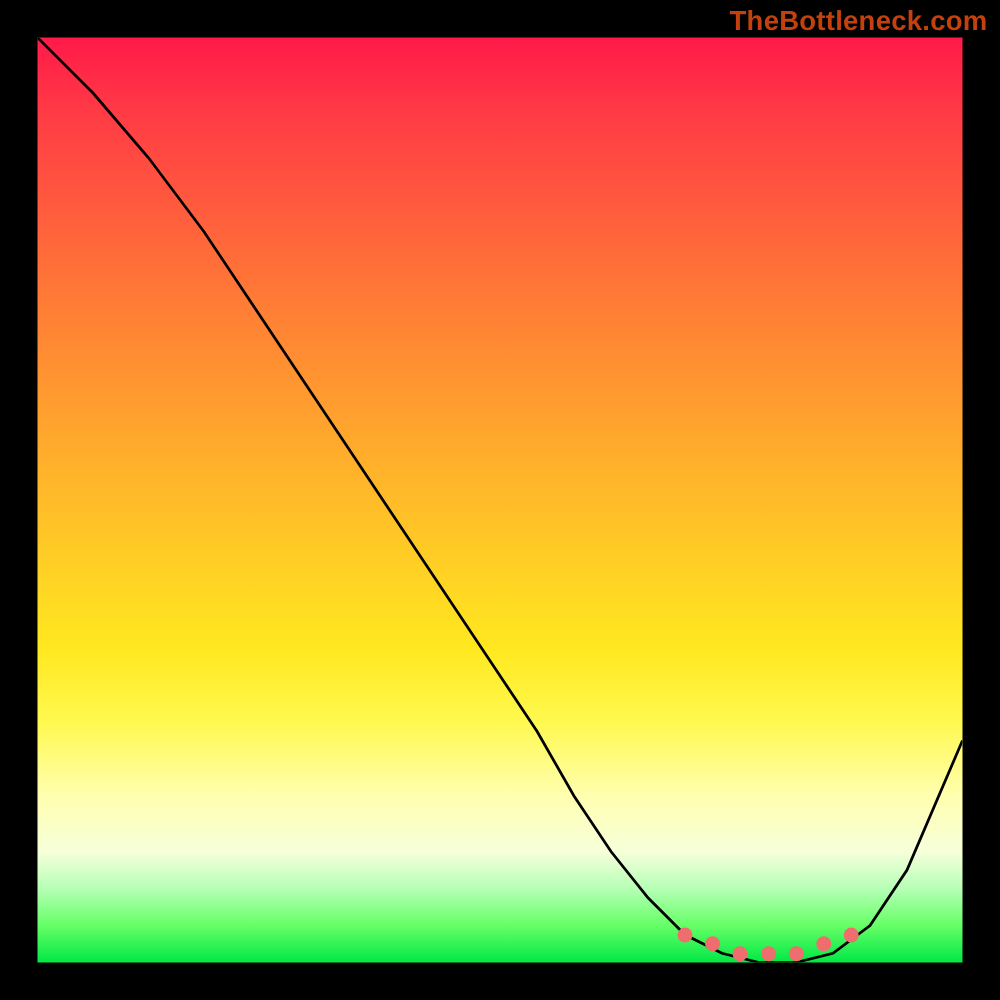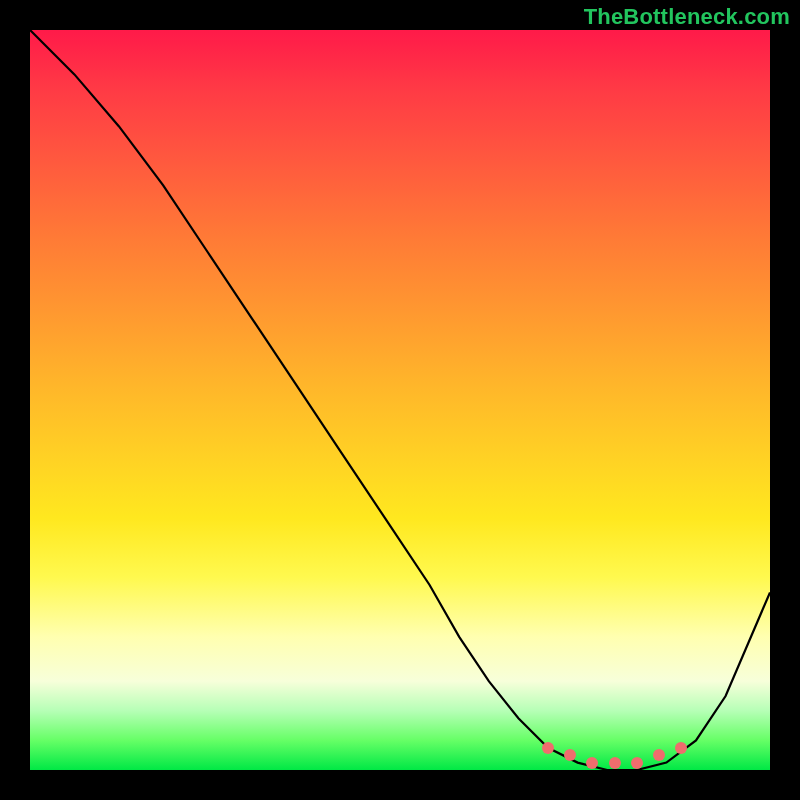--- a/index.html
+++ b/index.html
@@ -10,21 +10,21 @@
     height: 800px;
     background: #000;
   }
   .watermark {
     position: absolute;
     top: 4px;
     right: 10px;
     font-family: Arial, Helvetica, sans-serif;
     font-size: 22px;
     font-weight: bold;
-    color: #22c55e;
+    color: #c2410c;
     letter-spacing: 0.2px;
   }
   .plot {
     position: absolute;
     left: 30px;
     top: 30px;
     width: 740px;
     height: 740px;
   }
   .gradient {

